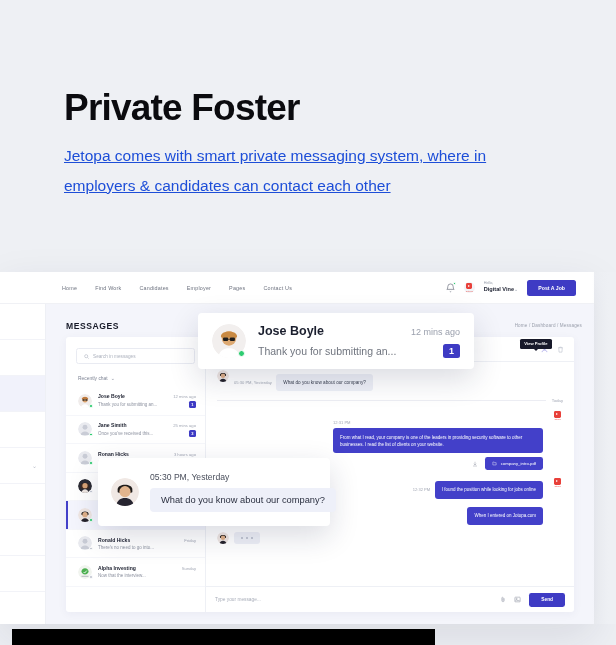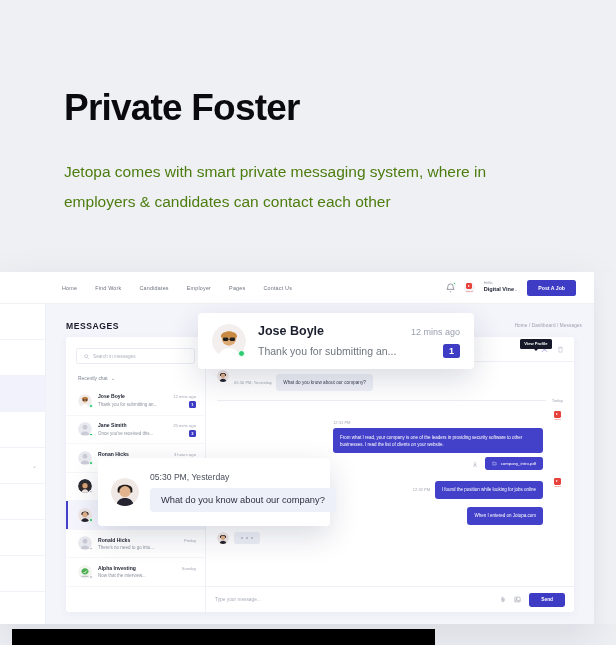--- a/index.html
+++ b/index.html
@@ -14,26 +14,27 @@
   
   .hero { padding: 88px 0 0 64px; }
   .hero-title {
     font-size: 37px;
     font-weight: 700;
     letter-spacing: -0.8px;
     color: #0b0b0f;
     line-height: 1.1;
   }
   .hero-sub {
-    margin-top: 28px;
+    margin-top: 12px;
     font-size: 15.5px;
     line-height: 1.95;
-    color: #4d7c0f;
+    color: #1d4ed8;
     max-width: 480px;
     font-weight: 400;
+    text-decoration: underline;
   }
 
   
   .mock {
     position: absolute;
     left: 0; top: 272px;
     width: 594px; height: 352px;
     background: #8b5cf6;
     overflow: hidden;
     box-shadow: 0 14px 40px rgba(30,34,70,.10);

